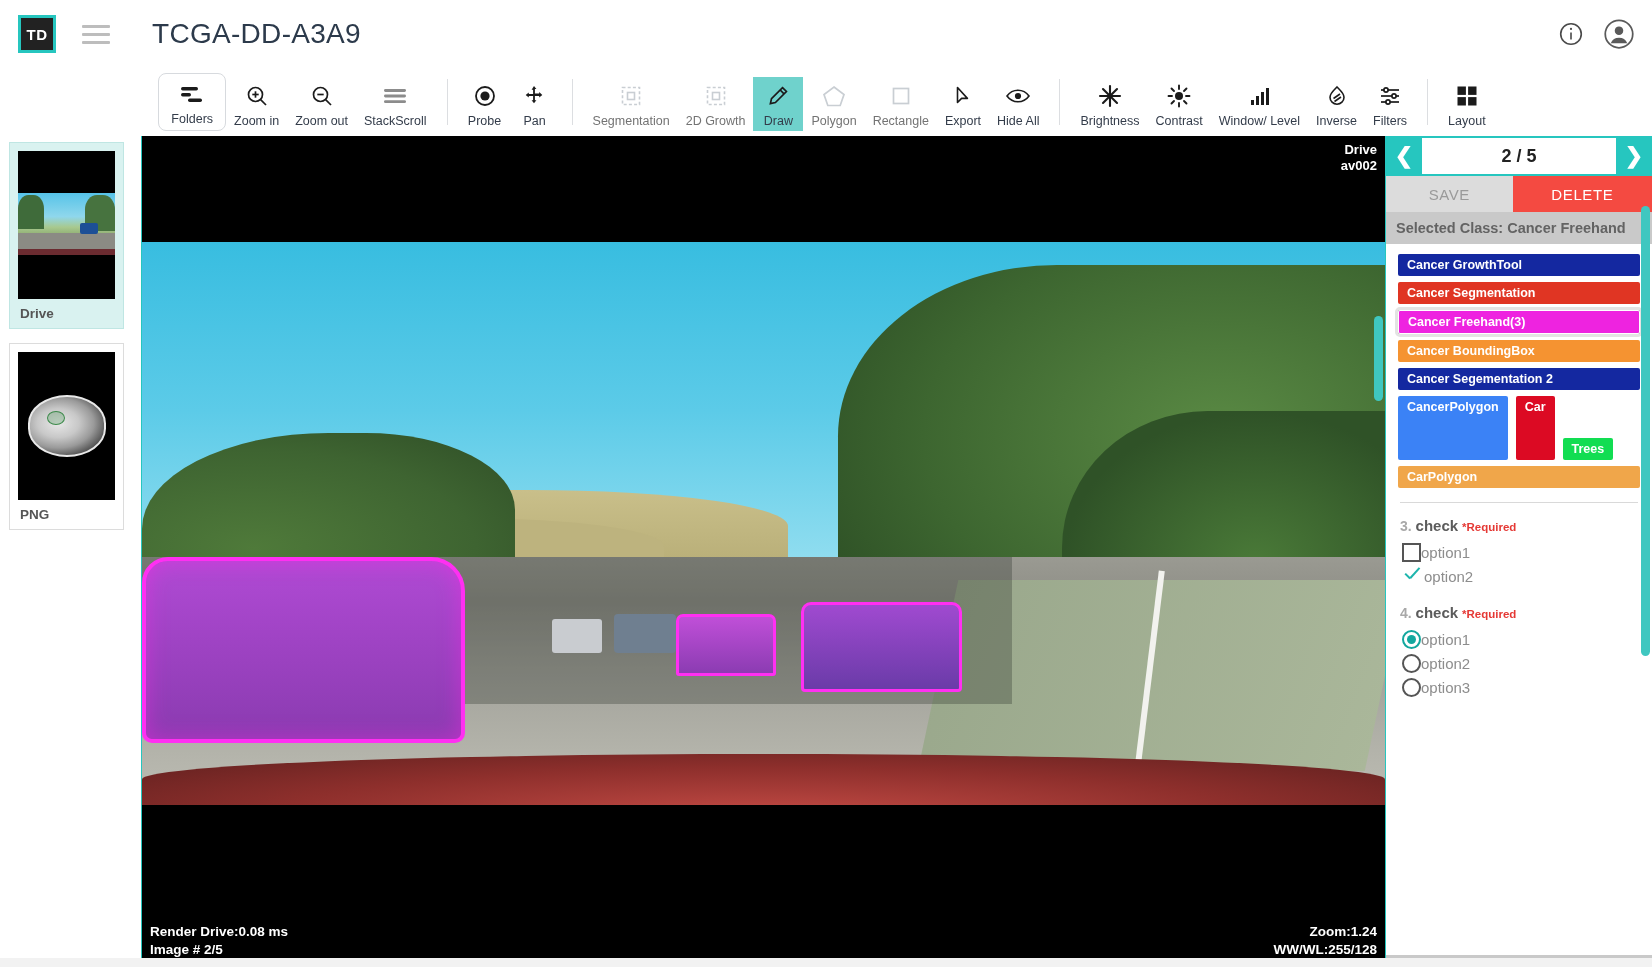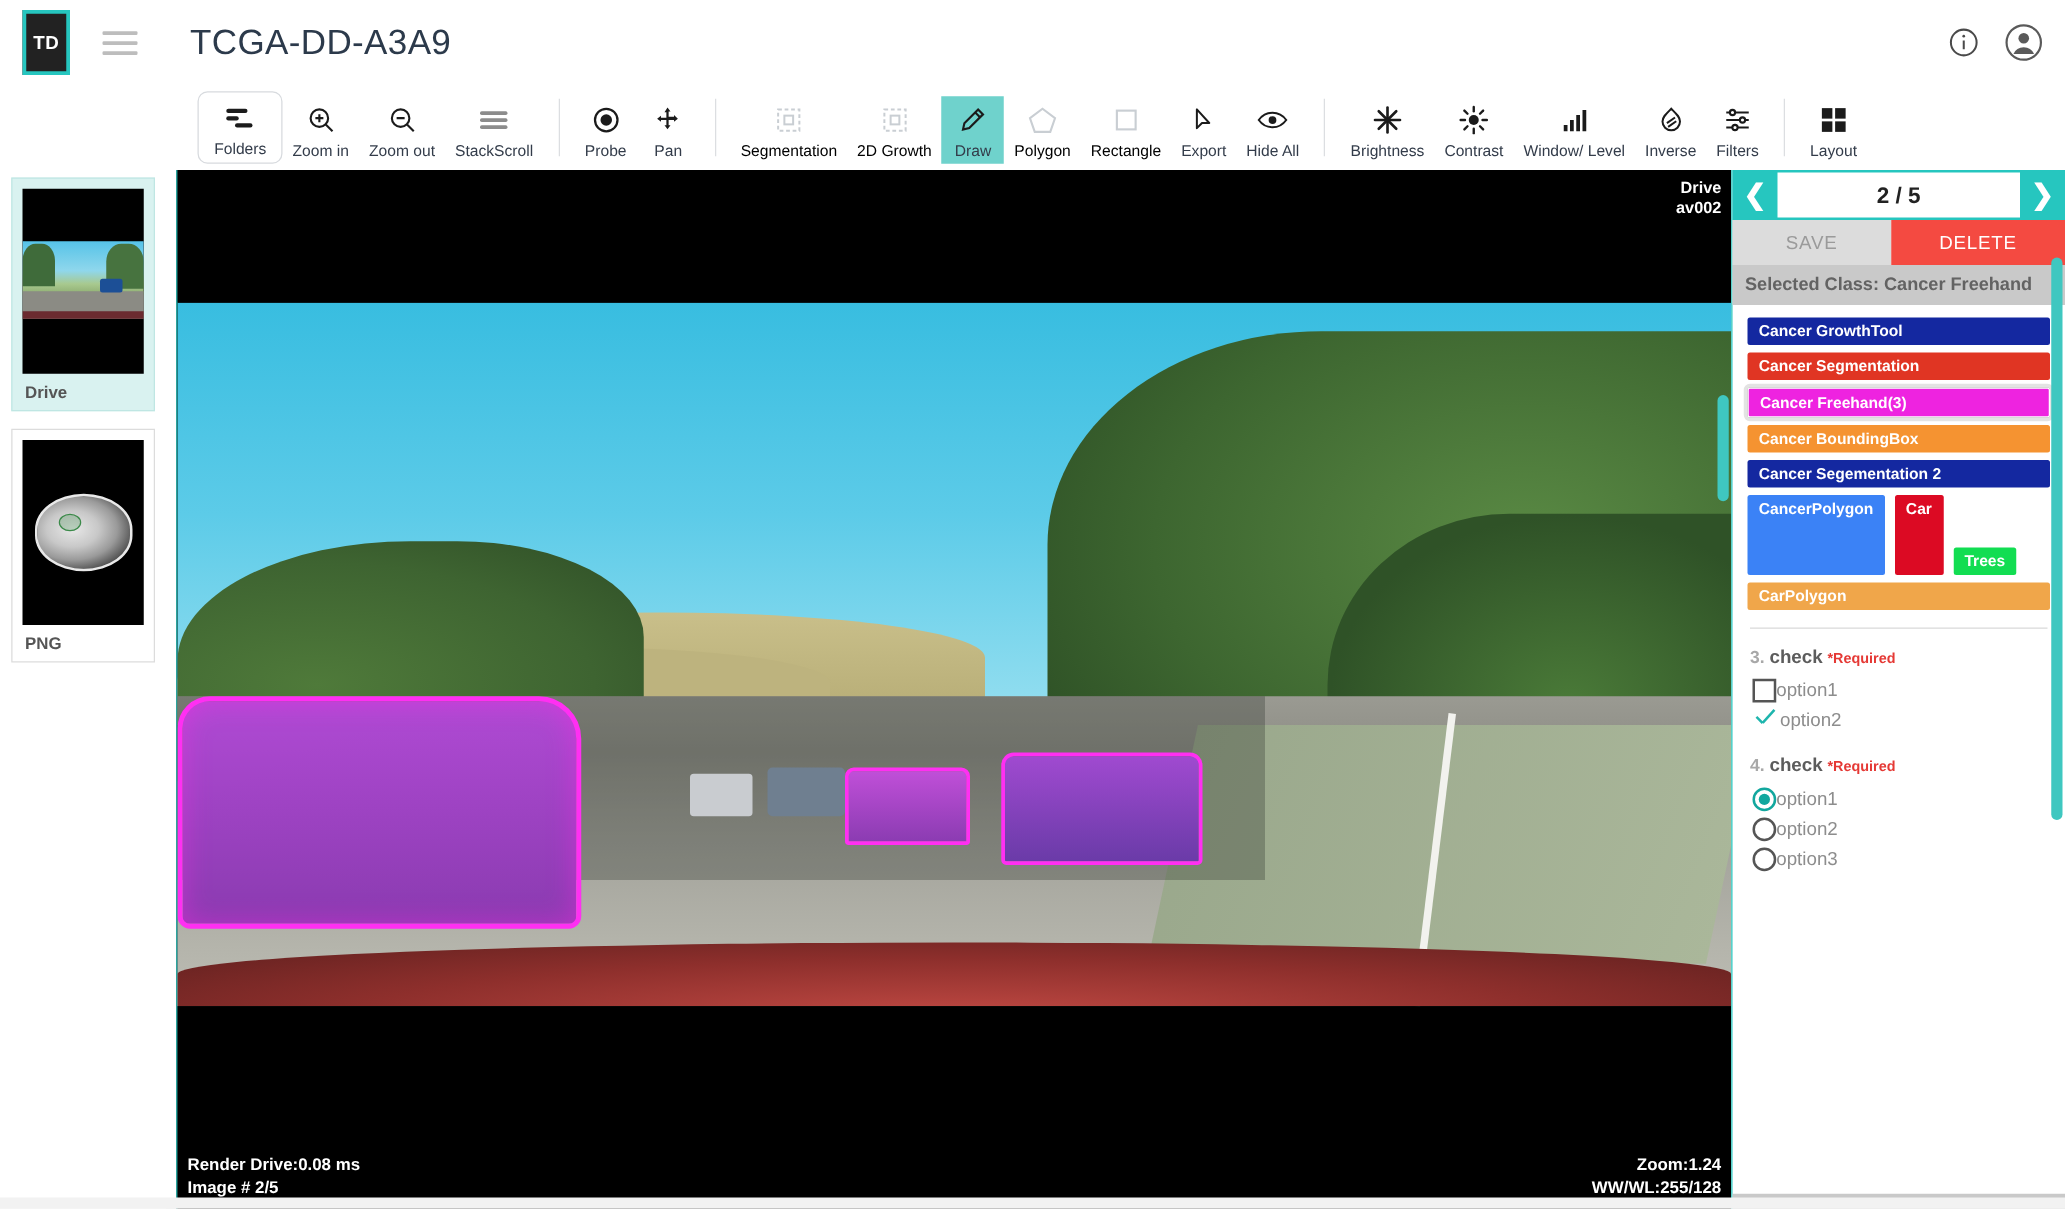--- a/index.html
+++ b/index.html
@@ -2,21 +2,21 @@
 <html><head>
 <meta charset="utf-8">
 <style>
   * { box-sizing: border-box; margin:0; padding:0; }
   html,body{ width:1652px; height:967px; overflow:hidden; background:#fff;
     font-family:"Liberation Sans", sans-serif; }
 
   
   .header{ height:68px; width:100%; display:flex; align-items:center; padding:0 18px;
     background:#fff; position:relative; }
-  .logo{ width:38px; height:52px; background:#222; border:3px solid #26c6bf;
+  .logo{ width:38px; height:38px; background:#222; border:3px solid #26c6bf;
     color:#fff; font-size:15px; font-weight:600; display:flex; align-items:center;
     justify-content:center; letter-spacing:.5px; }
   .hamburger{ margin-left:26px; width:28px; display:flex; flex-direction:column; gap:5px; cursor:pointer;}
   .hamburger span{ display:block; height:3px; background:#bdbdbd; border-radius:1px; }
   .app-title{ margin-left:42px; font-size:28px; color:#2c3a4b; font-weight:400; letter-spacing:.3px;}
   .header-right{ margin-left:auto; display:flex; align-items:center; gap:18px; }
   .circ-icon{ width:30px; height:30px; border-radius:50%; display:flex; align-items:center;
     justify-content:center; cursor:pointer; }
   .circ-icon svg{ display:block; }
 
@@ -24,21 +24,21 @@
   .toolbar{ height:68px; display:flex; align-items:center; justify-content:center;
     background:#fff; position:relative; }
   .tool-wrap{ display:flex; align-items:flex-end; }
   .tool{ width:auto; min-width:50px; padding:4px 8px 3px 8px; display:flex; flex-direction:column;
     align-items:center; justify-content:flex-start; cursor:pointer; color:#2c3a4b; }
   .tool .ico{ height:30px; display:flex; align-items:center; justify-content:center; }
   .tool .lbl{ font-size:12.5px; margin-top:3px; white-space:nowrap; color:#333c4a;}
   .tool.boxed{ border:1px solid #d7dade; border-radius:8px; padding:5px 12px 4px 12px; }
   .tool.active{ background:#6fd2cc; }
   .tool.disabled{ color:#c2c6cb; cursor:default; }
-  .tool.disabled .lbl{ color:#000000; }
+  .tool.disabled .lbl{ color:#737373; }
   .divider{ width:1px; height:46px; background:#dcdee1; margin:0 12px; align-self:center;}
 
   
   .body{ display:flex; height:831px; }
 
   
   .thumbs{ width:133px; padding:6px 0 0 0; display:flex; flex-direction:column;
     align-items:center; gap:14px; background:#fff; }
   .thumb{ width:115px; border:1px solid #dcdcdc; background:#fff; padding:8px 8px 4px 8px;}
   .thumb.selected{ background:#d9f2f0; border:1px solid #bfe6e3; }

